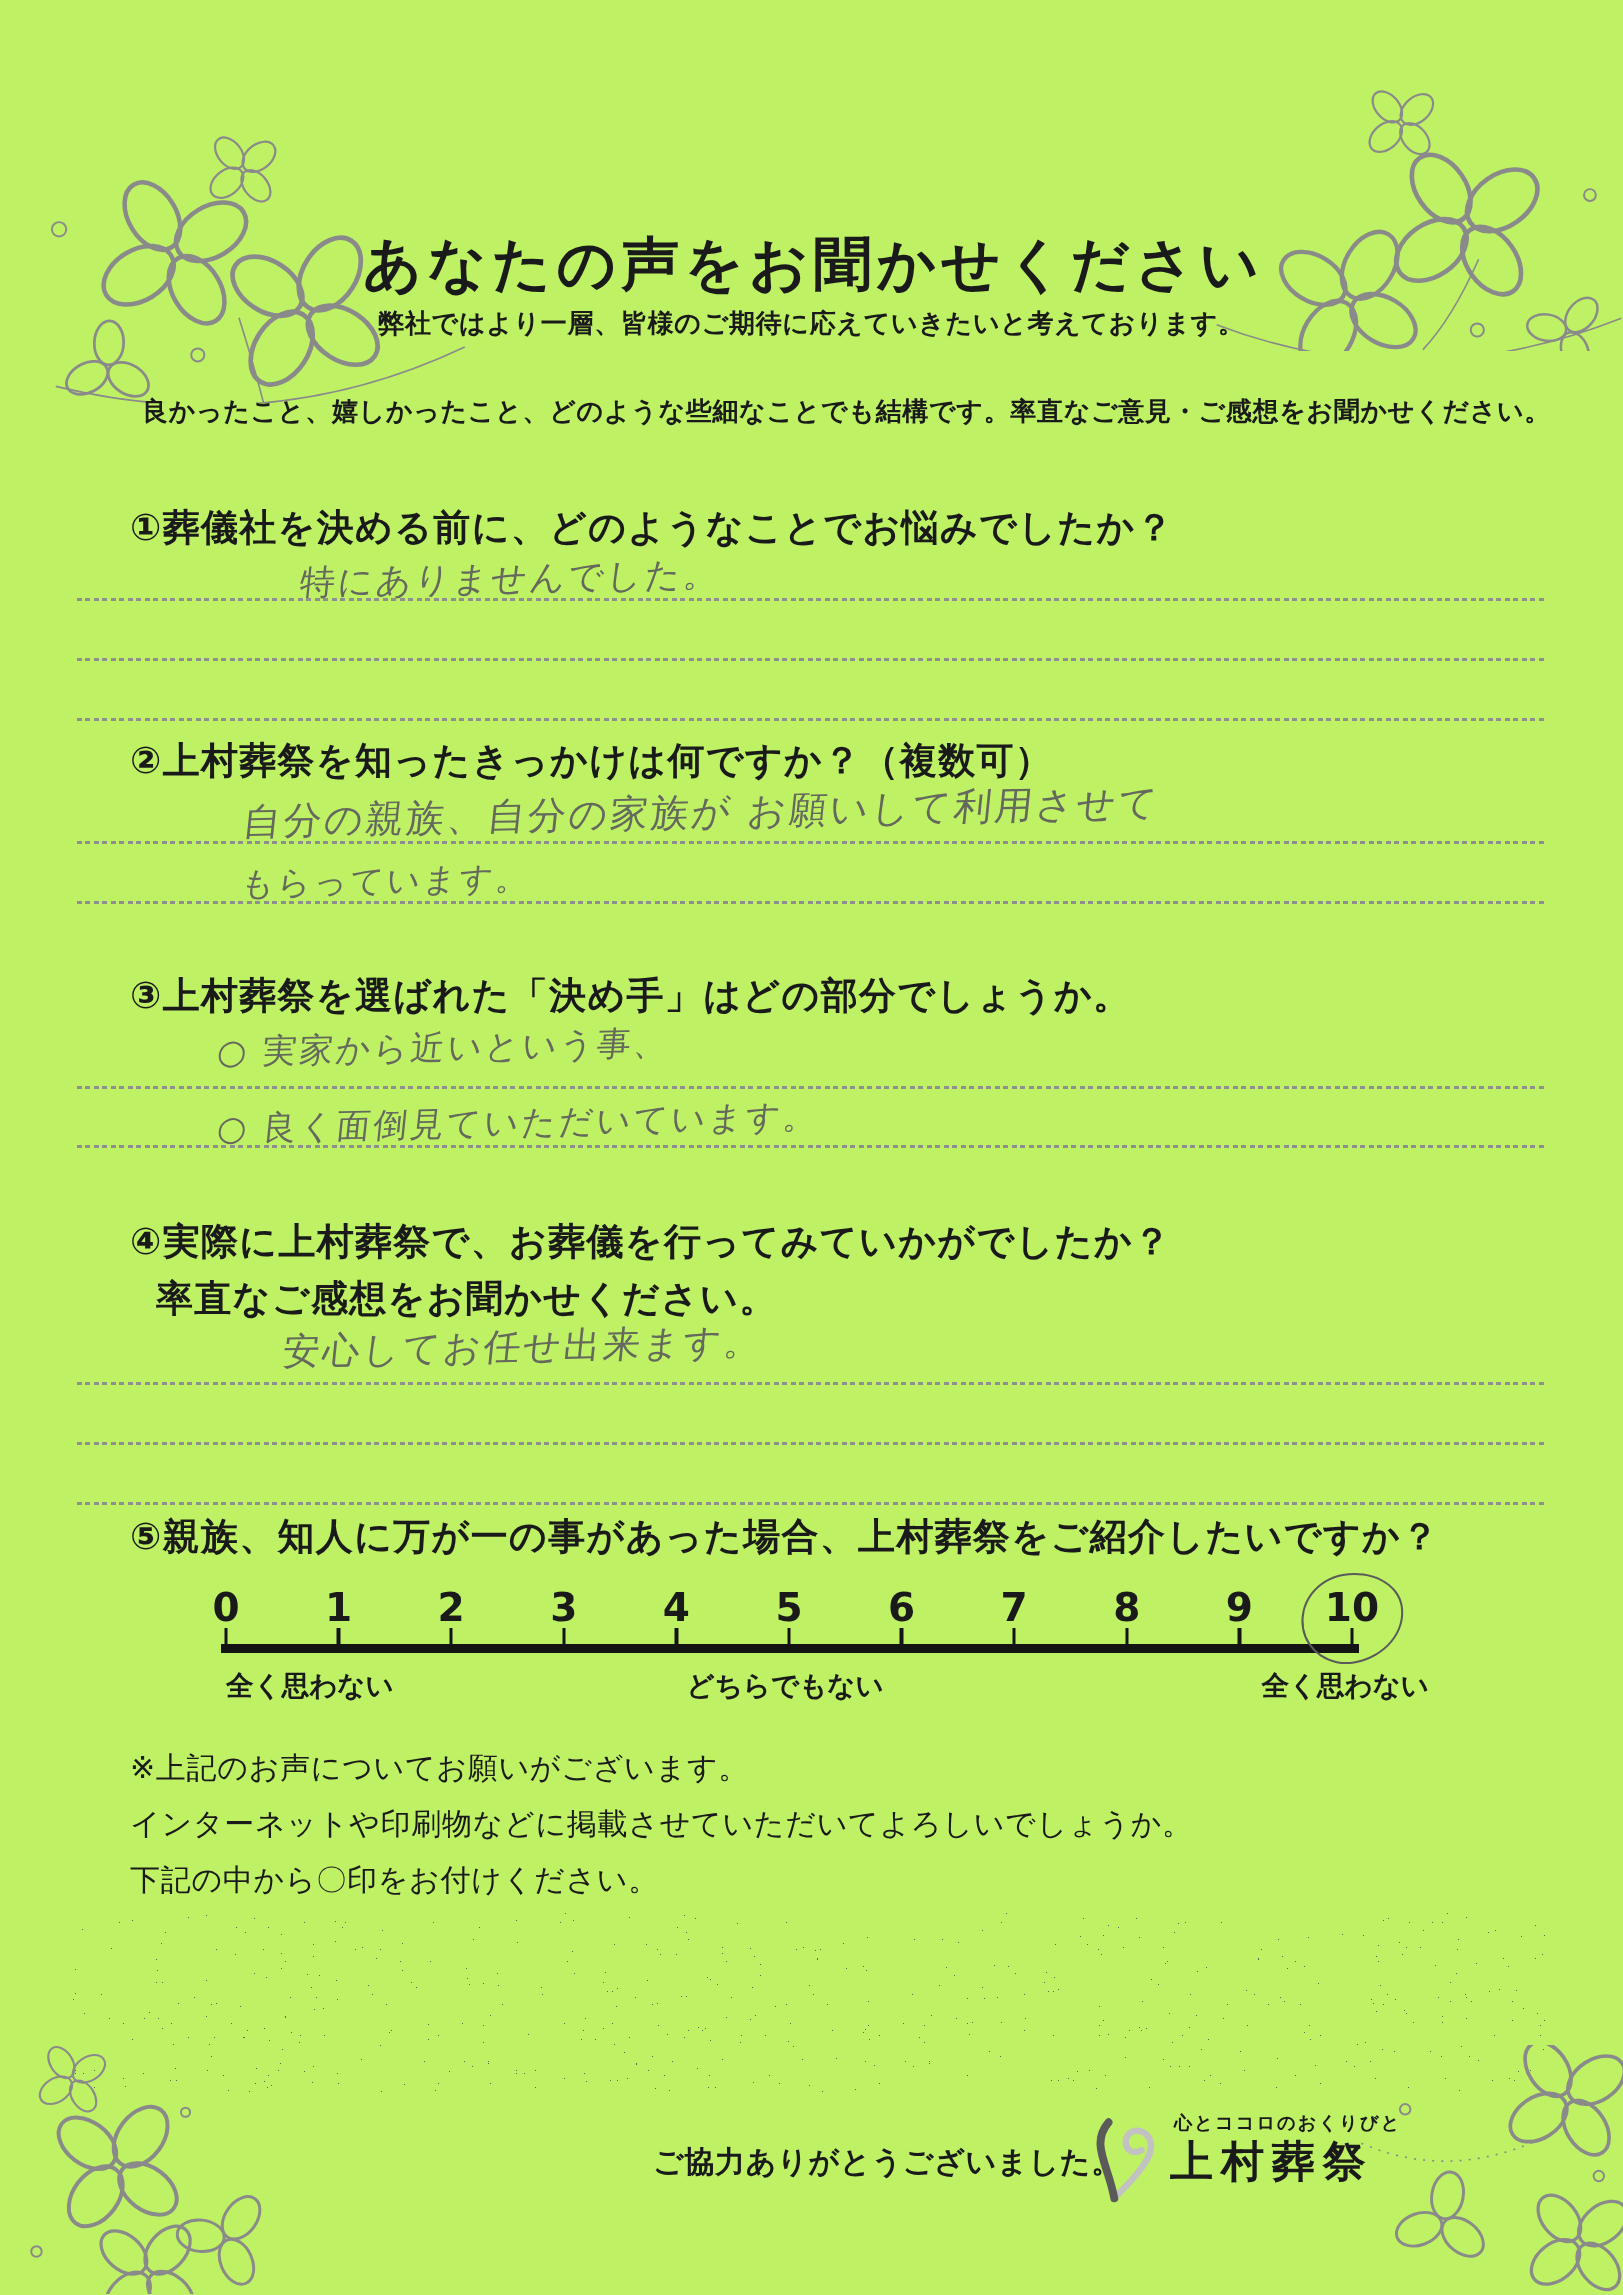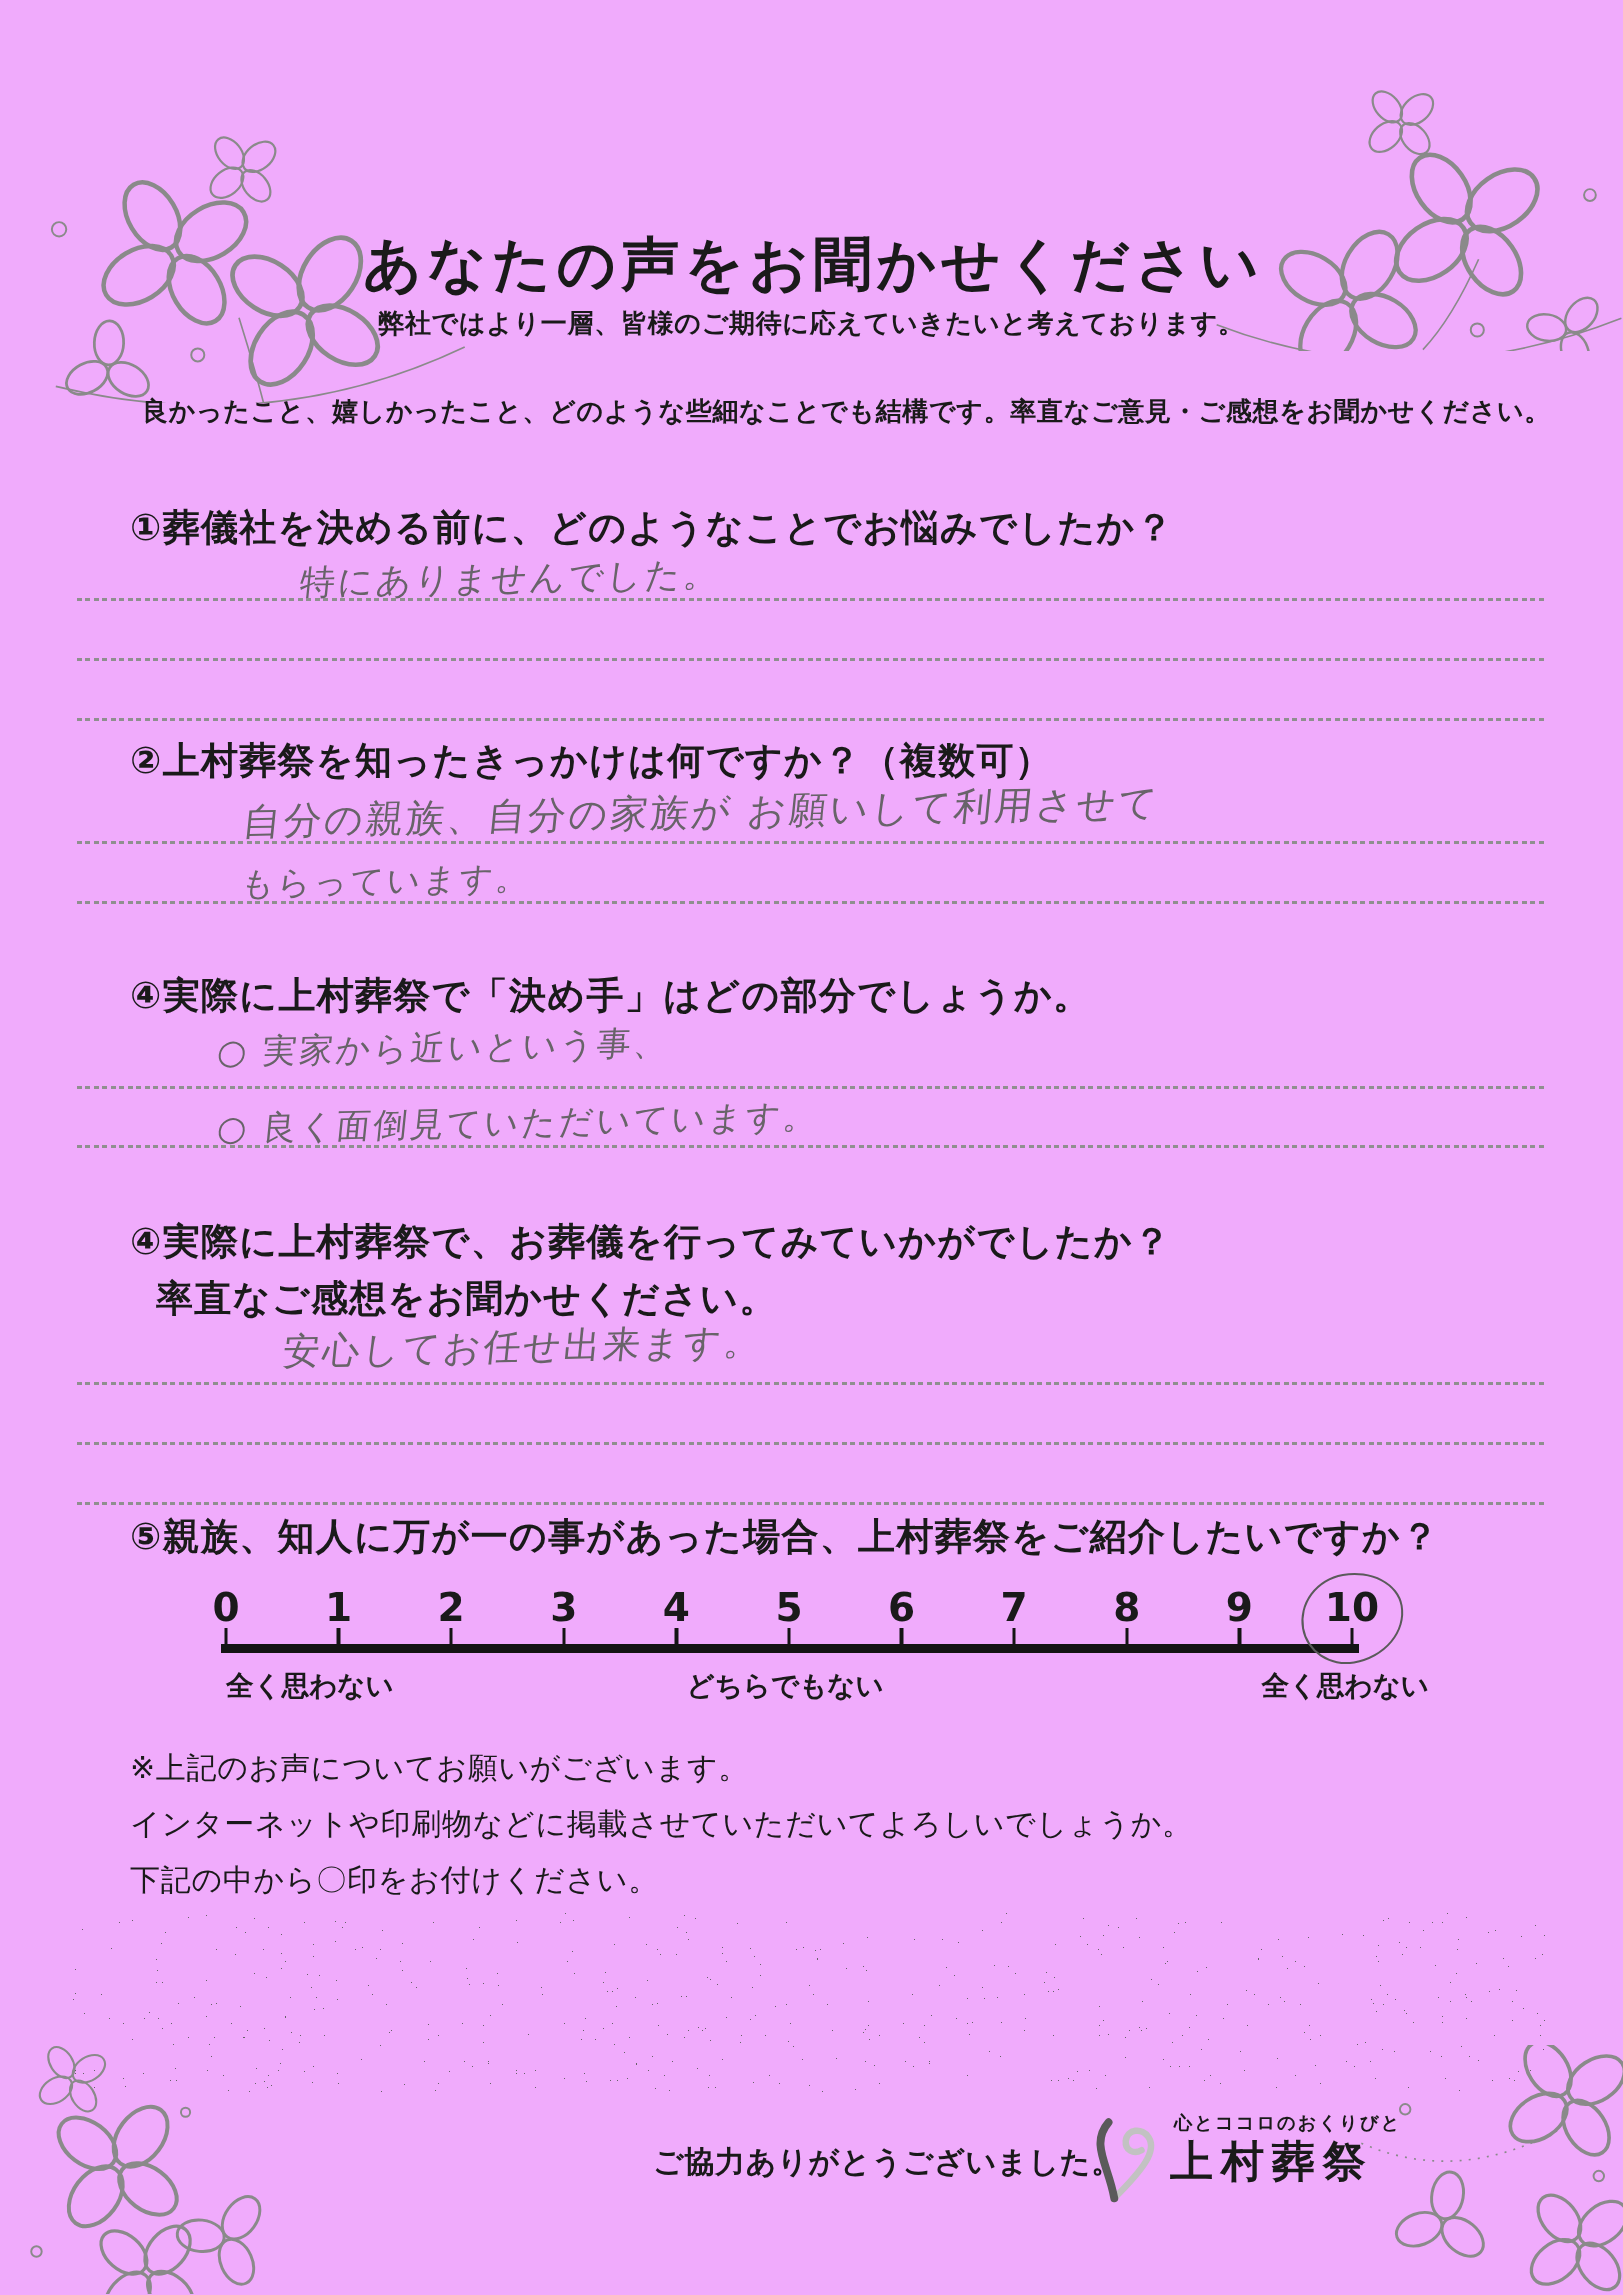--- a/index.html
+++ b/index.html
@@ -1,17 +1,17 @@
 <!DOCTYPE html>
 <html lang="ja" style="font-size:10.5px"><head>
 <meta charset="utf-8">
 <style>
   html,body{margin:0;padding:0;background:#d9d9d9;}
   .page{
-    position:relative;width:1623px;height:2295px;background:#f0abfc;
+    position:relative;width:1623px;height:2295px;background:#bef264;
     overflow:hidden;color:#1a1a1a;
     font-family:"DejaVu Sans","Liberation Sans",sans-serif;
   }
   
   .doodle{position:absolute;pointer-events:none;}
   .doodle path,.doodle circle,.doodle ellipse{fill:none;stroke:#8a8a8a;}
   .tl{left:9.8px;top:36px;}
   .tr{left:1197px;top:43px;}
   .bl{left:9.8px;top:2039px;}
   .br{left:1345px;top:2045px;}
@@ -155,21 +155,21 @@
   <div class="dot dl1"></div>
   <div class="dot dl2"></div>
   <div class="dot dl3"></div>
 
   <div class="q q2">②上村葬祭を知ったきっかけは何ですか？（複数可）</div>
   <div class="hw hw2a">自分の親族、自分の家族が お願いして利用させて</div>
   <div class="dot dl4"></div>
   <div class="hw hw2b">もらっています。</div>
   <div class="dot dl5"></div>
 
-  <div class="q q3">④実際に上村葬祭で「決め手」はどの部分でしょうか。</div>
+  <div class="q q3">③上村葬祭を選ばれた「決め手」はどの部分でしょうか。</div>
   <div class="hw hw3a">○ 実家から近いという事、</div>
   <div class="dot dl6"></div>
   <div class="hw hw3b">○ 良く面倒見ていただいています。</div>
   <div class="dot dl7"></div>
 
   <div class="q q4a">④実際に上村葬祭で、お葬儀を行ってみていかがでしたか？</div>
   <div class="q q4b">率直なご感想をお聞かせください。</div>
   <div class="hw hw4">安心してお任せ出来ます。</div>
   <div class="dot dl8"></div>
   <div class="dot dl9"></div>

